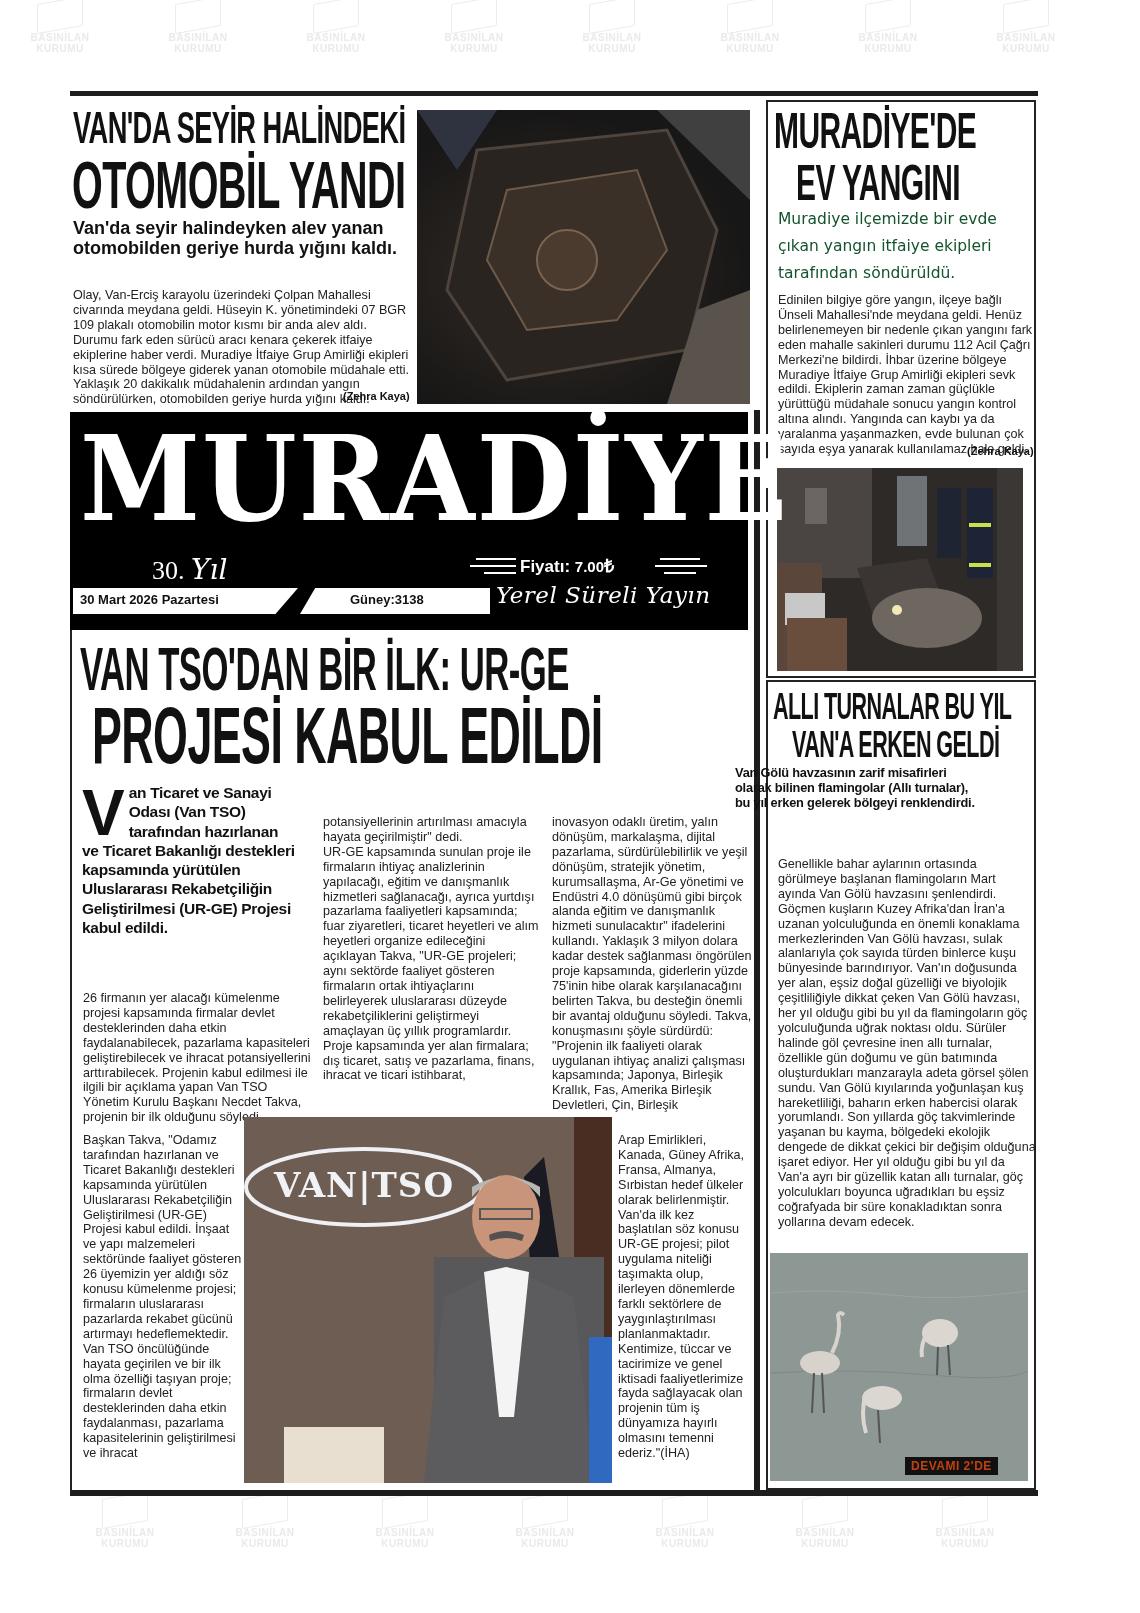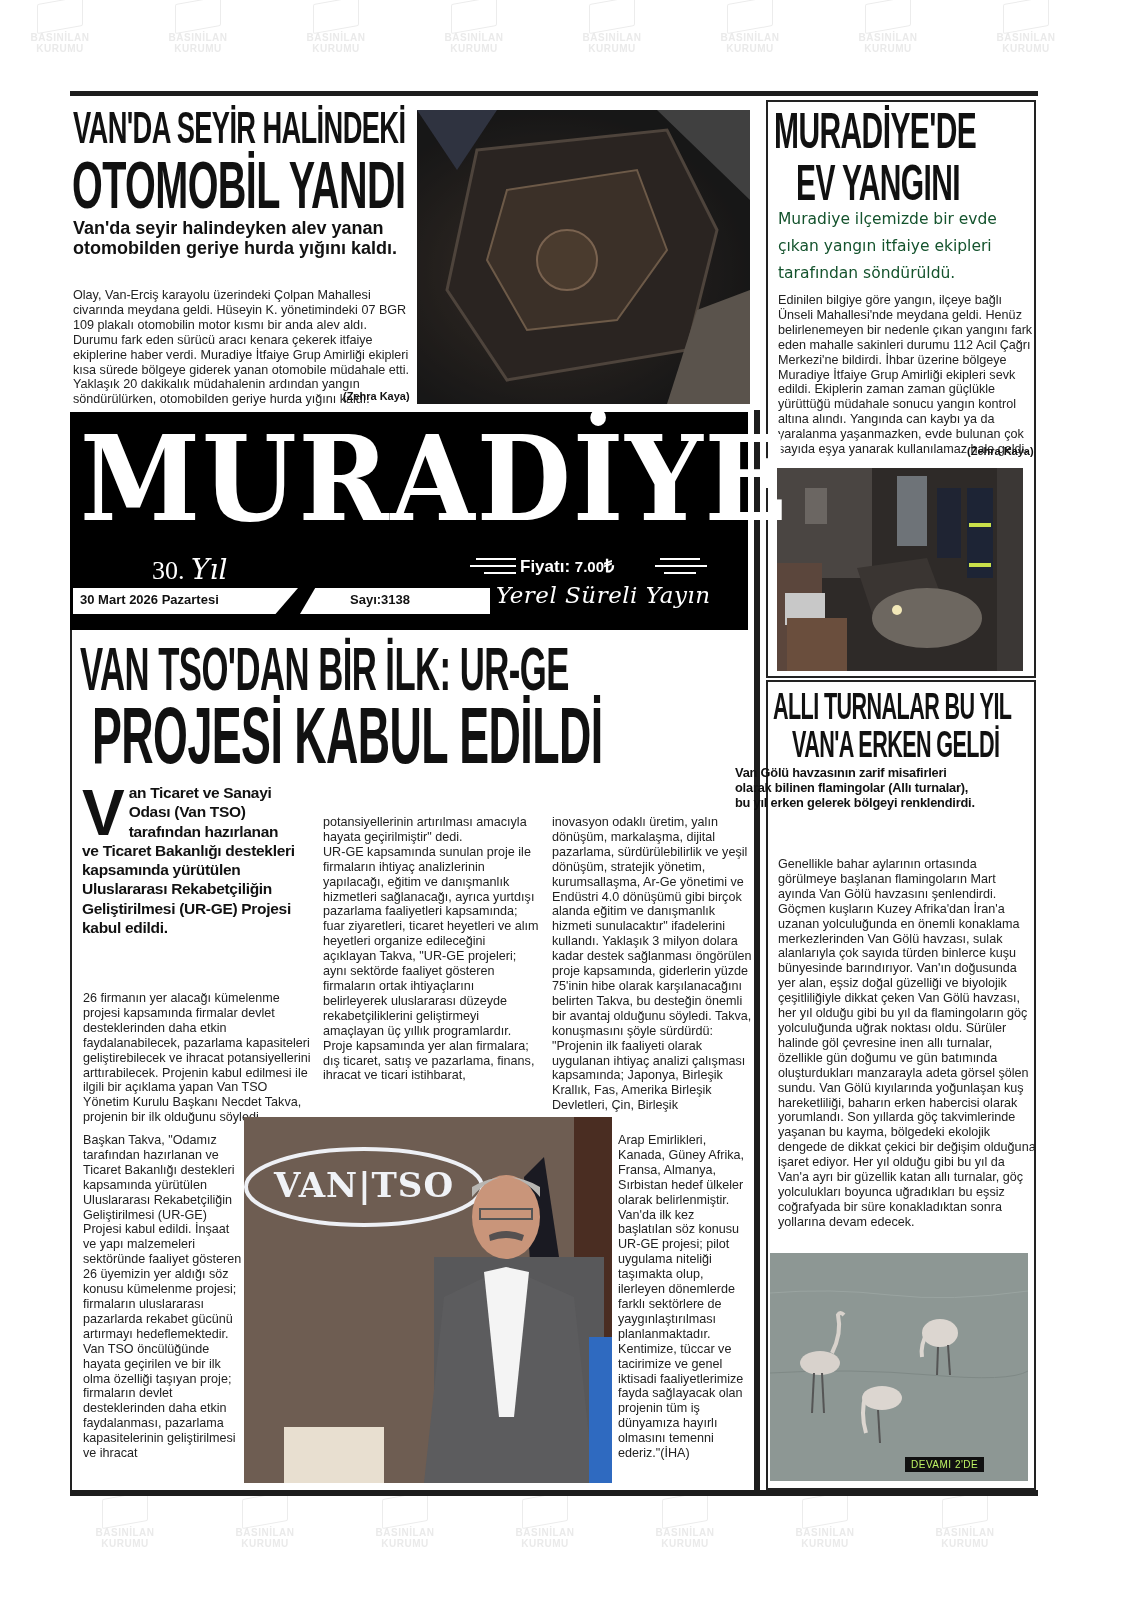--- a/index.html
+++ b/index.html
@@ -27,21 +27,21 @@
   .price { position: absolute; left: 520px; top: 553px; color: #fff; font-family: "Liberation Sans", sans-serif; font-size: 17px; font-weight: bold; }
   .price-lines { position: absolute; background: #fff; height: 2px; }
   .date-box { position: absolute; left: 73px; top: 588px; width: 225px; height: 26px; background: #fff; clip-path: polygon(0 0, 100% 0, 90% 100%, 0 100%); }
   .issue-box { position: absolute; left: 300px; top: 588px; width: 190px; height: 26px; background: #fff; clip-path: polygon(8% 0, 100% 0, 100% 100%, 0 100%); }
   .date-text { position: absolute; left: 80px; top: 592px; font-size: 13px; font-weight: bold; color: #111; }
   .issue-text { position: absolute; left: 350px; top: 592px; font-size: 13px; font-weight: bold; color: #111; }
   .tagline { position: absolute; left: 496px; top: 582px; color: #fff; font-family: "DejaVu Serif", serif; font-style: italic; font-size: 23px; letter-spacing: 0.5px; }
 
   .dropcap { float: left; font-family: "Liberation Sans", sans-serif; font-weight: bold; font-size: 64px; line-height: 52px; margin: 4px 4px 0 0; color: #111; }
 
-  .devami { position: absolute; left: 905px; top: 1457px; background: #111; color: #bef264; font-weight: normal; font-size: 10px; padding: 2px 6px; letter-spacing: 0.5px; }
+  .devami { position: absolute; left: 905px; top: 1457px; background: #111; color: #c2410c; font-weight: bold; font-size: 12px; padding: 2px 6px; letter-spacing: 0.5px; }
 </style>
 </head>
 <body>
 
 <div id="wm-layer">
     <div class="wm" style="left: 20px; top: 0px;">
       <div class="box"></div>
       <div>BASINİLAN</div>
       <div>KURUMU</div>
     </div>
@@ -178,21 +178,21 @@
 <div class="price">
   <span>Fiyatı:</span>
   <span style="font-size:15px;">7.00</span><span style="font-size:18px;">₺</span>
 </div>
 <div class="price-lines" style="left:660px; top:558px; width:40px;"></div>
 <div class="price-lines" style="left:655px; top:565px; width:52px;"></div>
 <div class="price-lines" style="left:664px; top:572px; width:32px;"></div>
 <div class="date-box"></div>
 <div class="issue-box"></div>
 <div class="date-text">30 Mart 2026 Pazartesi</div>
-<div class="issue-text">Sayı:3138</div>
+<div class="issue-text">Güney:3138</div>
 <div class="tagline">Yerel Süreli Yayın</div>
 
 <div class="abs" style="left:70px; top:630px; width:685px; height:862px; border-left:2px solid #222;"></div>
 <div class="abs condensed" style="left:80px; top:636px; font-size:62px; line-height:66px; transform:scaleX(0.56);">VAN TSO'DAN BİR İLK: UR-GE</div>
 <div class="abs condensed" style="left:92px; top:694px; font-size:80px; line-height:84px; transform:scaleX(0.56);">PROJESİ KABUL EDİLDİ</div>
 
 <div class="abs" style="left:82px; top:783px; width:216px;">
   <span class="dropcap">V</span>
   <span class="lead" style="font-size:15.5px; line-height:19.3px; letter-spacing:-0.3px;">an Ticaret ve Sanayi Odası (Van TSO) tarafından hazırlanan ve Ticaret Bakanlığı destekleri kapsamında yürütülen Uluslararası Rekabetçiliğin Geliştirilmesi (UR-GE) Projesi kabul edildi.</span>
 </div>

